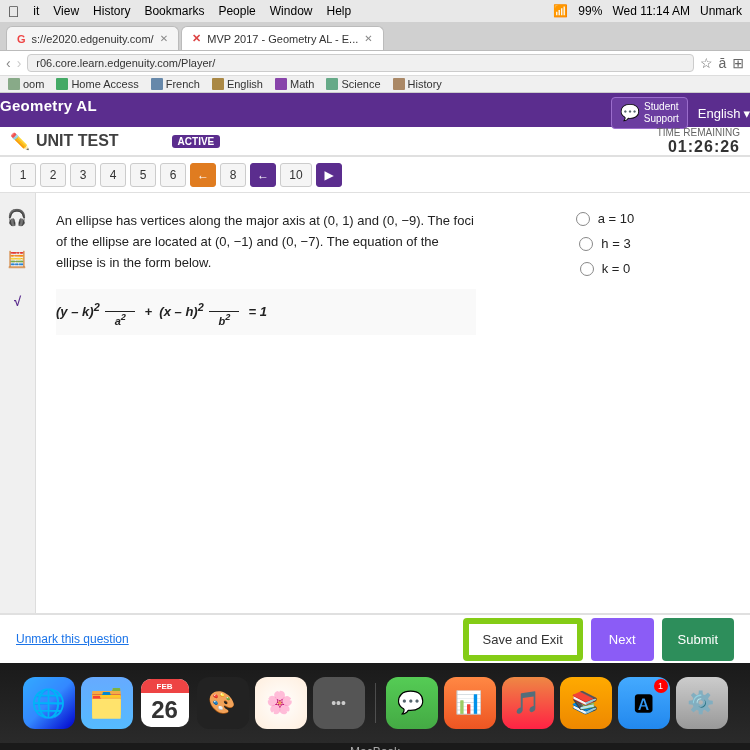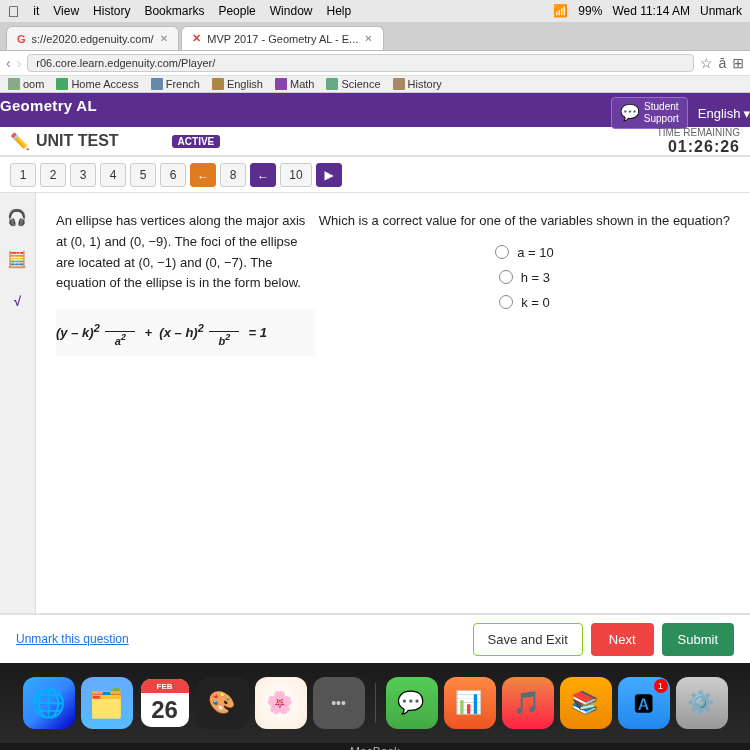--- a/index.html
+++ b/index.html
@@ -340,29 +340,29 @@
       cursor: pointer;
       text-decoration: underline;
     }
     .bottom-actions {
       margin-left: auto;
       display: flex;
       gap: 8px;
     }
     .btn-save {
       background: #fff;
-      border: 1px solid #84cc16;
+      border: 6px solid #84cc16;
       border-radius: 4px;
       padding: 8px 14px;
       font-size: 13px;
       color: #333;
       cursor: pointer;
     }
     .btn-next {
-      background: #ef4444;
+      background: #8b5cf6;
       border: none;
       border-radius: 4px;
       padding: 8px 18px;
       font-size: 13px;
       color: #fff;
       cursor: pointer;
     }
     .btn-submit {
       background: #2d8e5b;
       border: none;
@@ -594,21 +594,20 @@
               <span class="frac-line" style="border-top:1px solid #222;width:30px;"></span>
               <span class="denominator"><i>b</i><sup>2</sup></span>
             </span>
             &nbsp;= 1
           </span>
         </span>
       </div>
     </div>
 
     <div class="question-right">
-      <div class="answer-prompt">Which is a correct value for one of the variables shown in the equation?</div>
       <div class="answer-choices">
         <label class="answer-choice">
           <span class="radio-circle"></span>
           <span>a = 10</span>
         </label>
         <label class="answer-choice">
           <span class="radio-circle"></span>
           <span>h = 3</span>
         </label>
         <label class="answer-choice">

